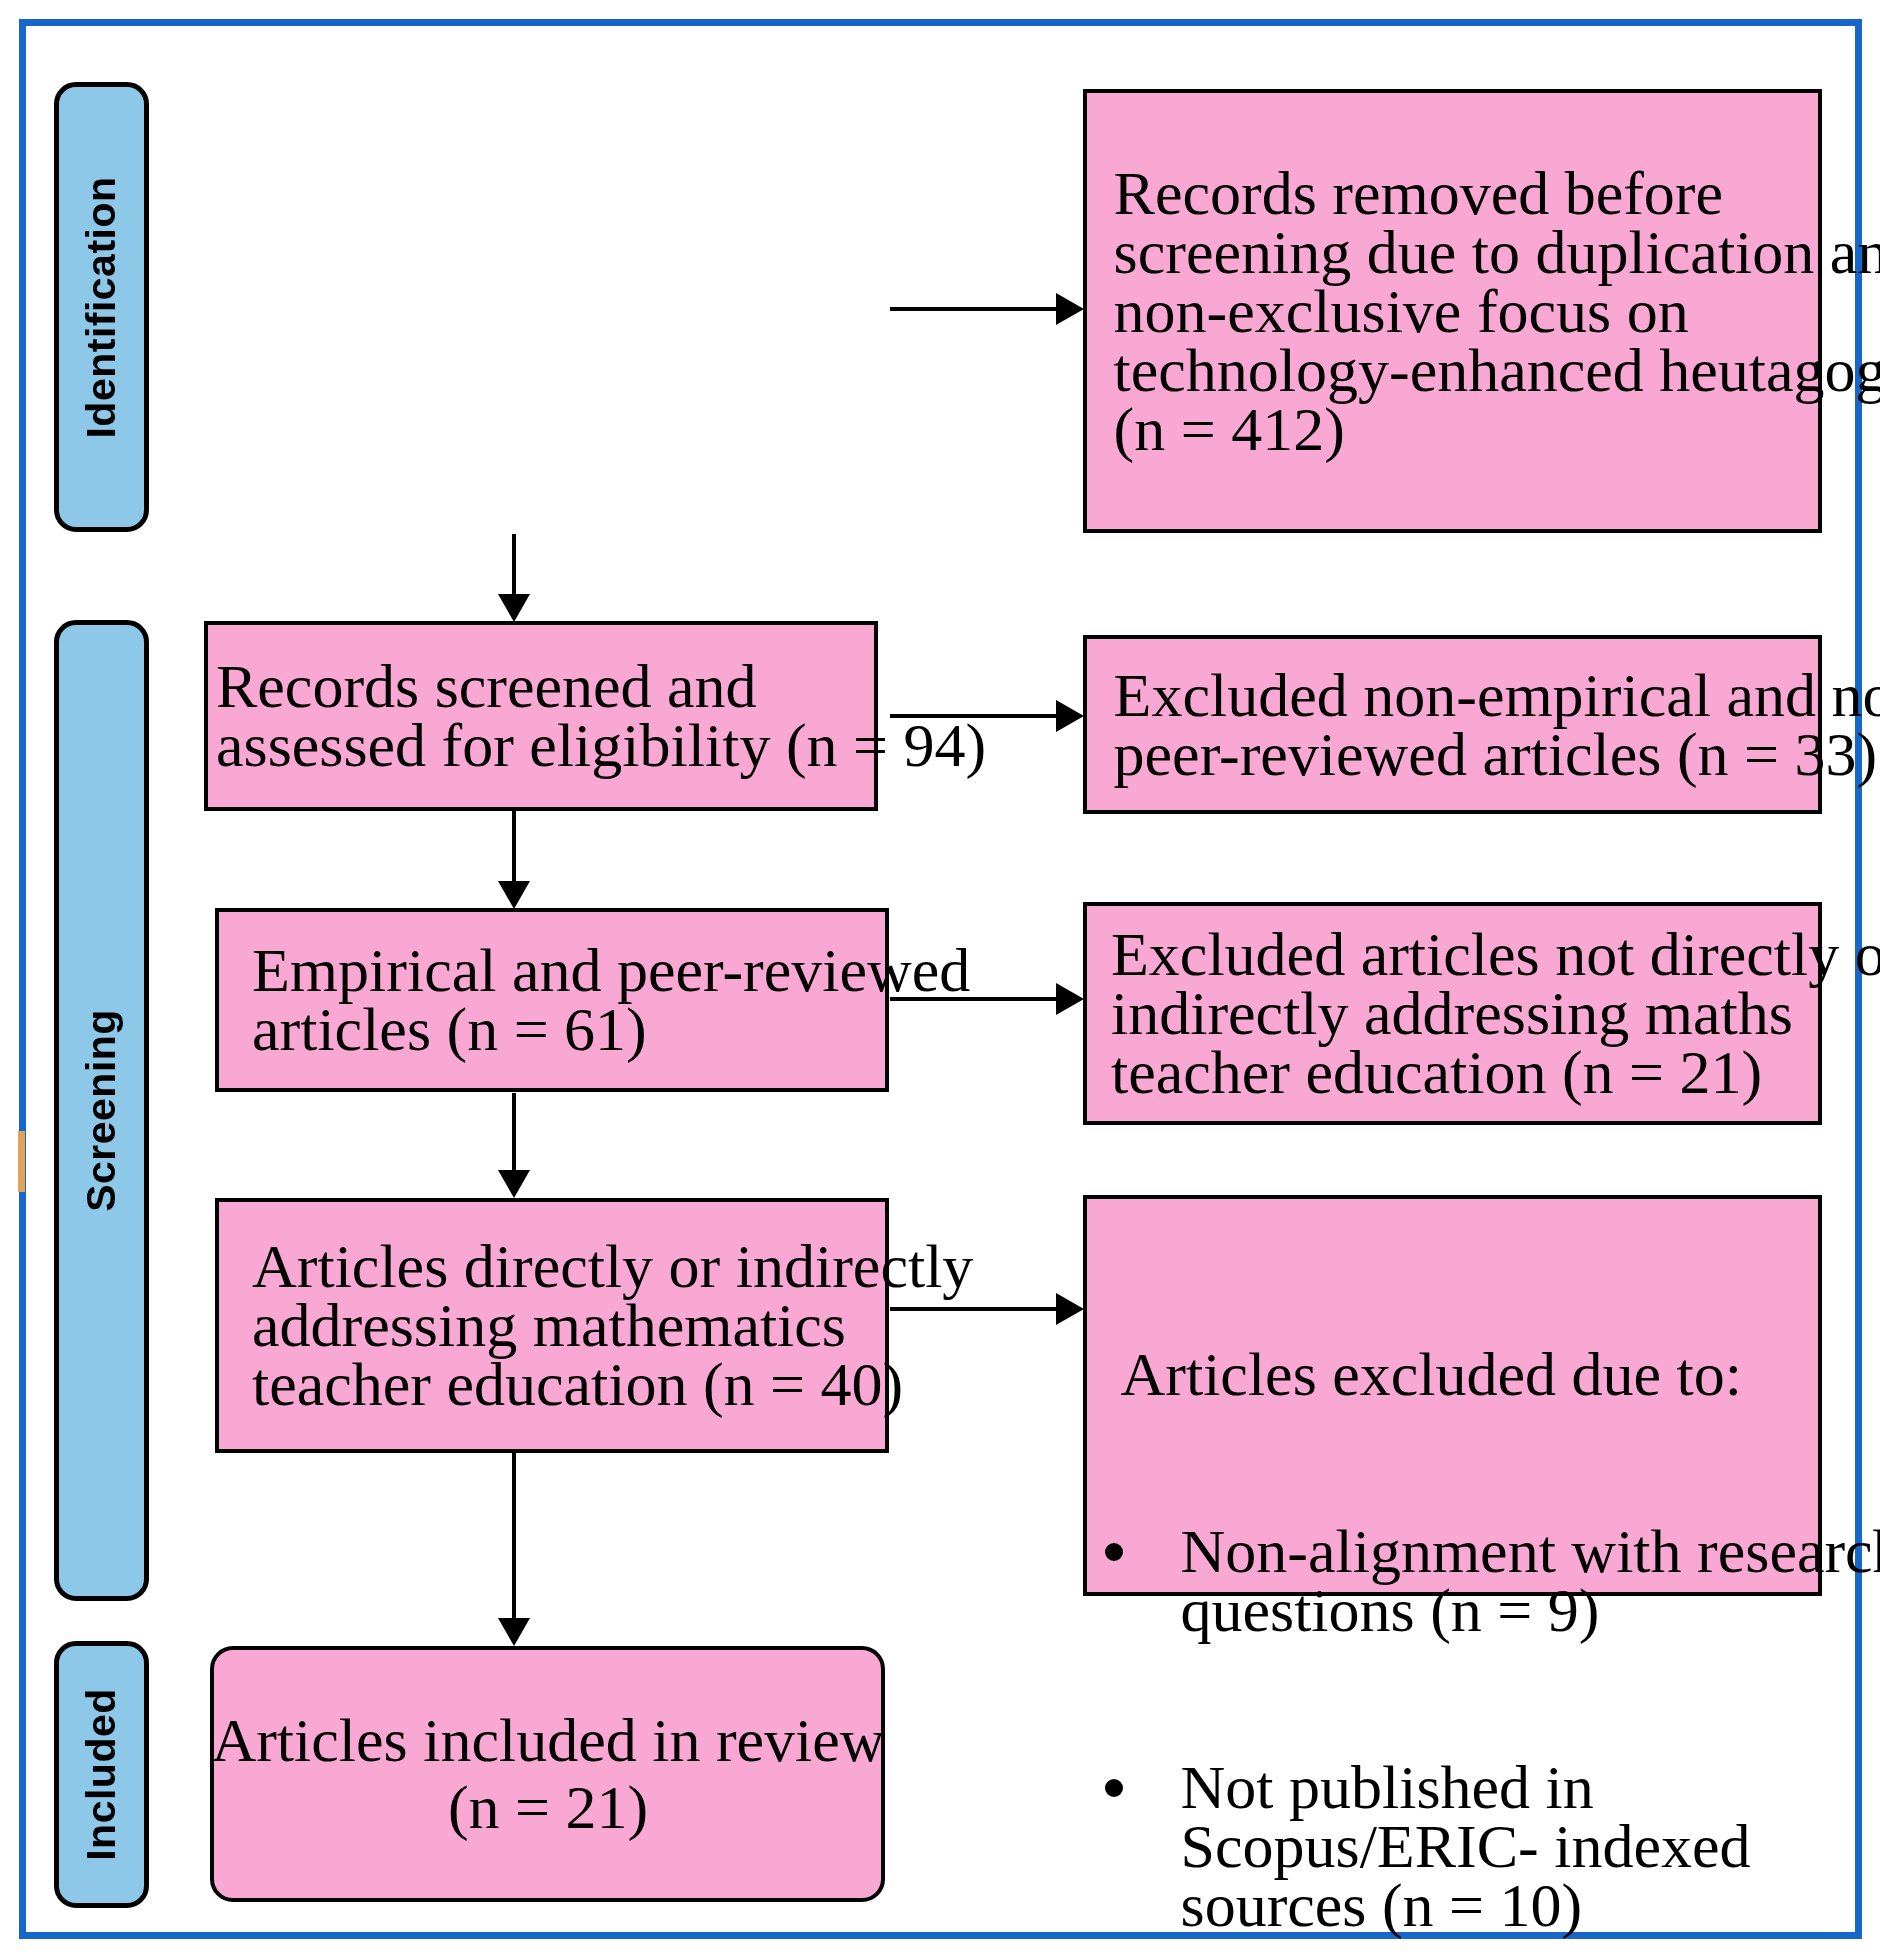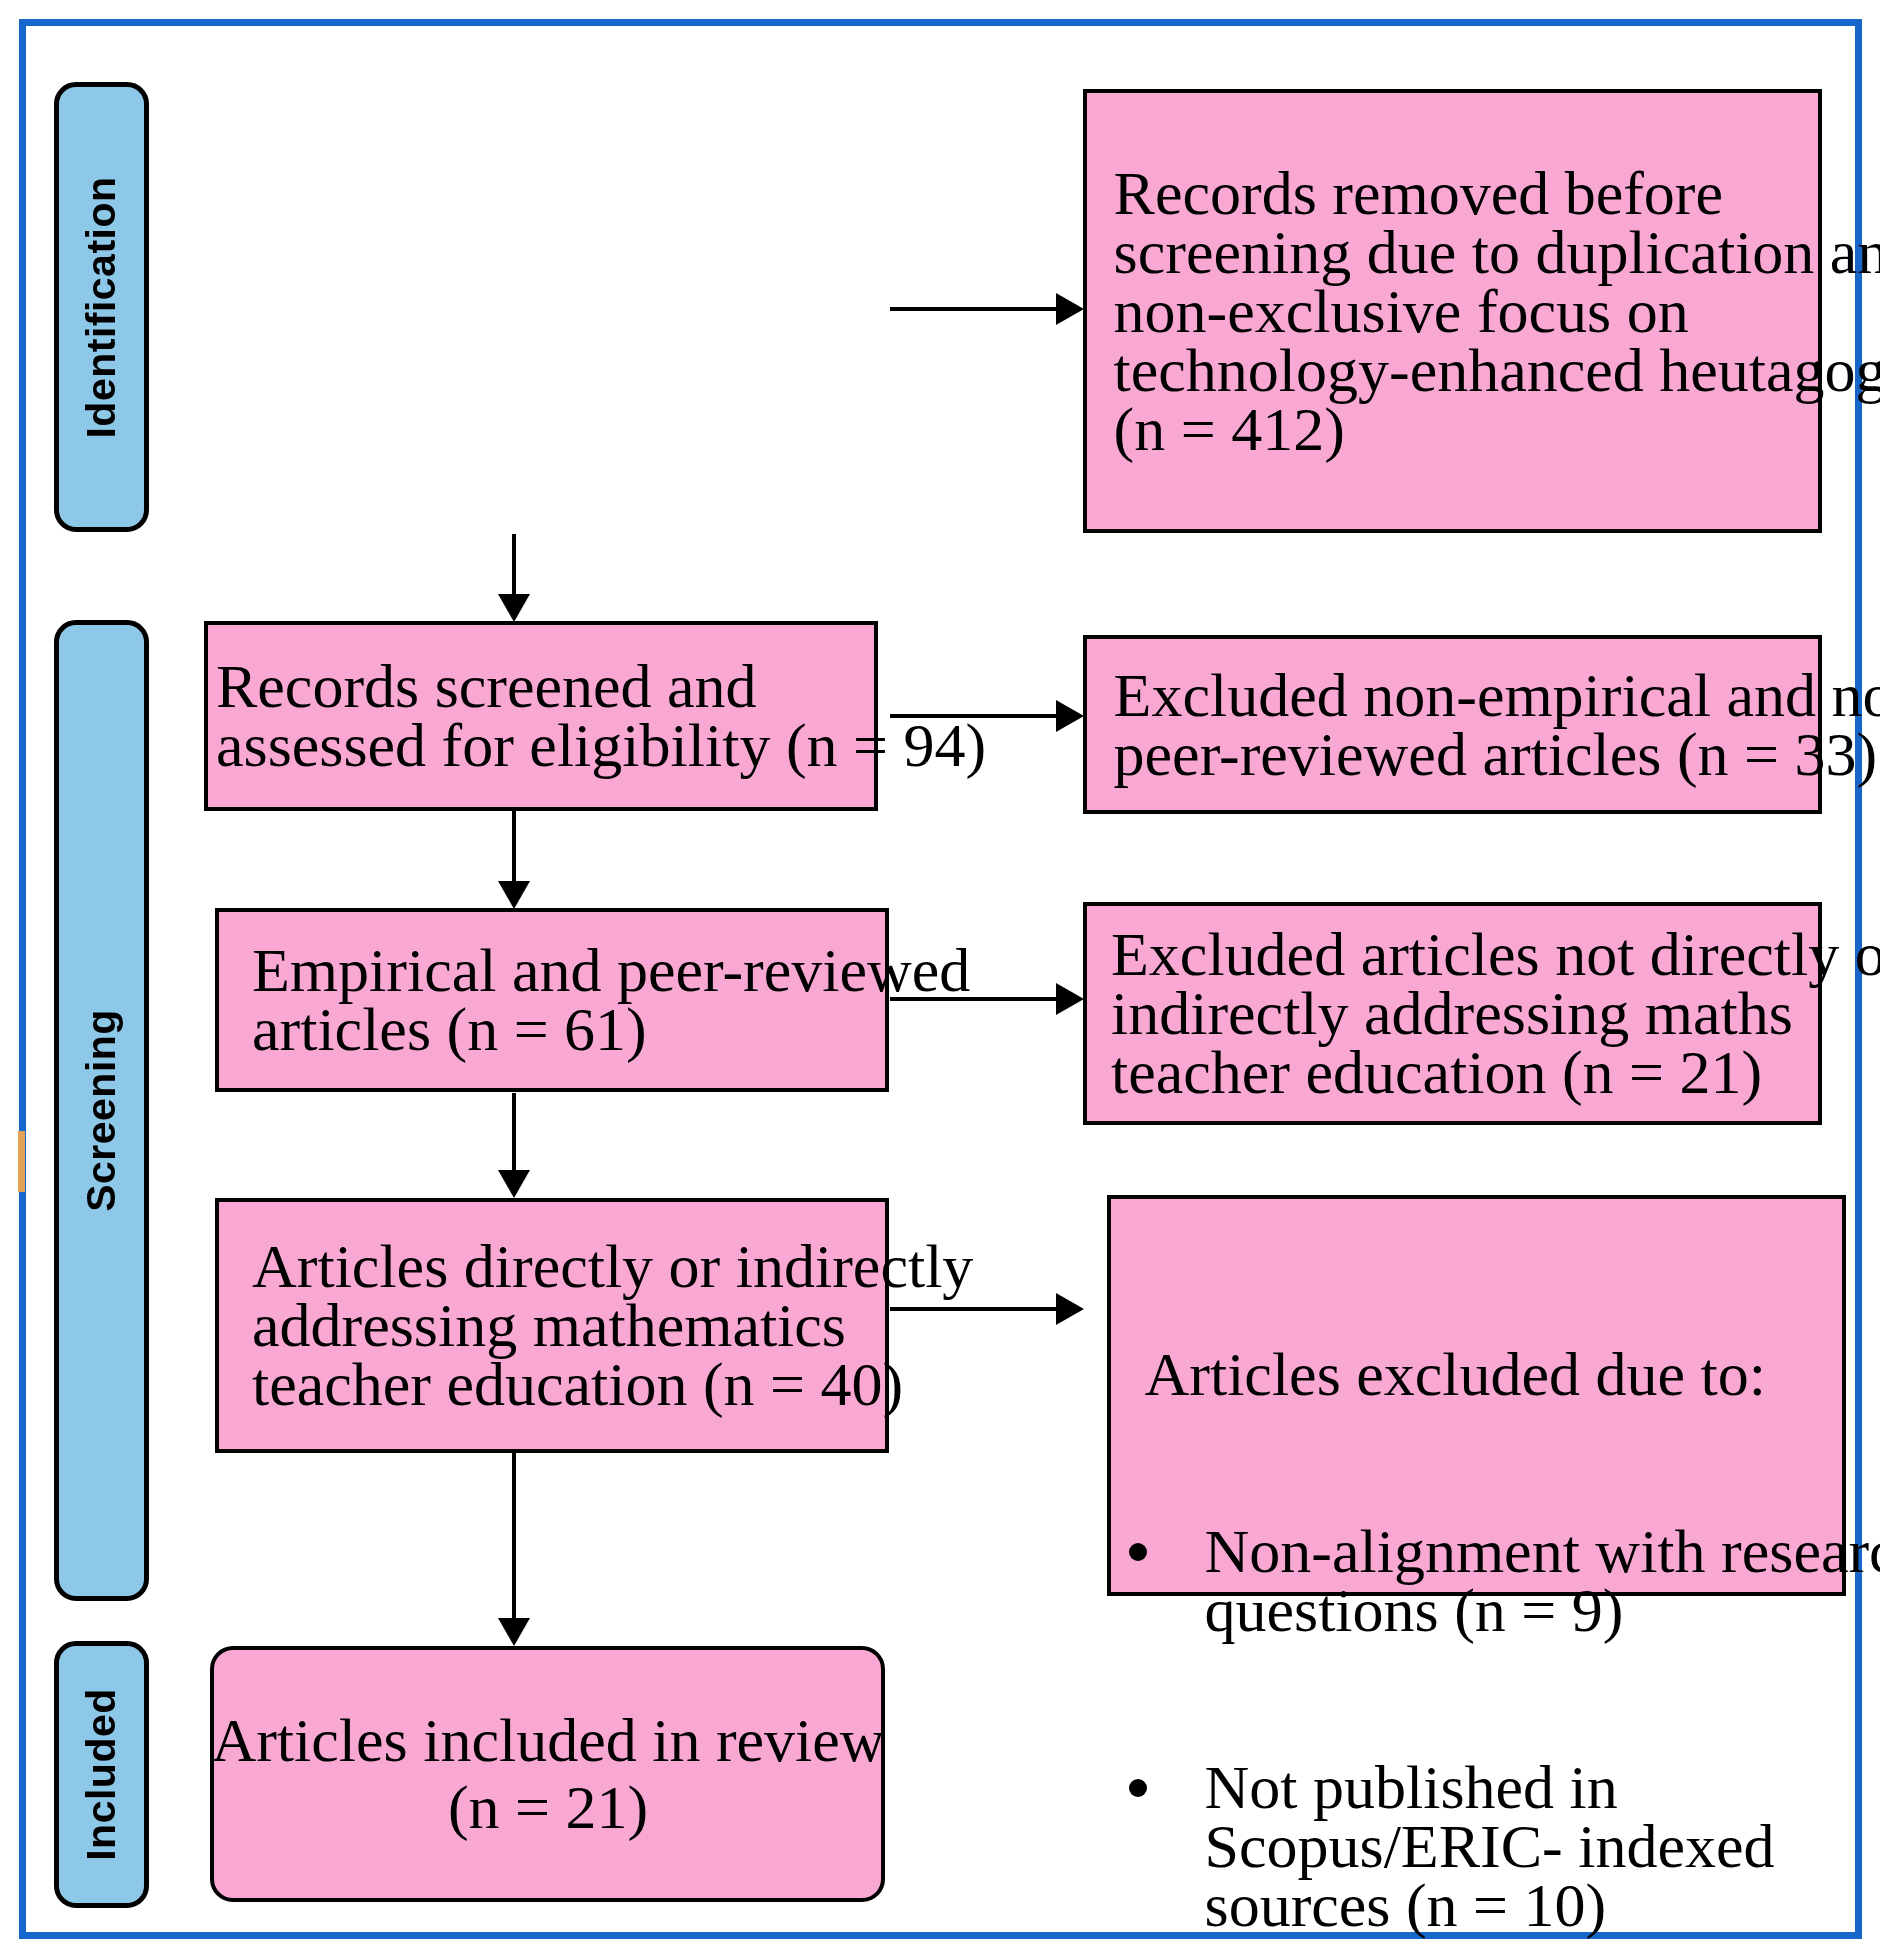--- a/index.html
+++ b/index.html
@@ -40,21 +40,21 @@
   .box-b {left:204px; top:621px; width:674px;height:190px;padding-left:8px;}
   .box-r2{left:1083px;top:635px; width:739px;height:179px;padding-left:26.6px;}
   .box-c {left:215px; top:908px; width:674px;height:184px;}
   .box-r3{left:1083px;top:902px; width:739px;height:223px;padding-left:24px;}
   .box-d {left:215px; top:1198px; width:674px;height:255px;}
   .box-e {left:210px; top:1646px; width:675px;height:256px;
           justify-content:center;text-align:center;line-height:67px;padding-left:17px;border-radius:23px;}
 
   
   .box-r4{left:1083px;top:1195px;width:739px;height:401px;display:block;
-          padding:28px 12.7px 10.6px 17.5px;margin-left:24px;}
+          padding:28px 12.7px 10.6px 17.5px;}
   .r4-title{margin-left:16px;}
   .bullet-item{display:flex;align-items:flex-start;}
   .bullet-dot{flex:0 0 auto;width:18px;height:18px;border-radius:50%;
               background:var(--box-border);margin-top:21px;}
   .bullet-text{margin-left:58px;}
 
   
   .h-arrow{position:absolute;left:890px;width:194px;height:32px;z-index:1;}
   .h-arrow .shaft{position:absolute;left:0;right:25.5px;top:14.3px;height:3.7px;
                   background:var(--box-border);}

